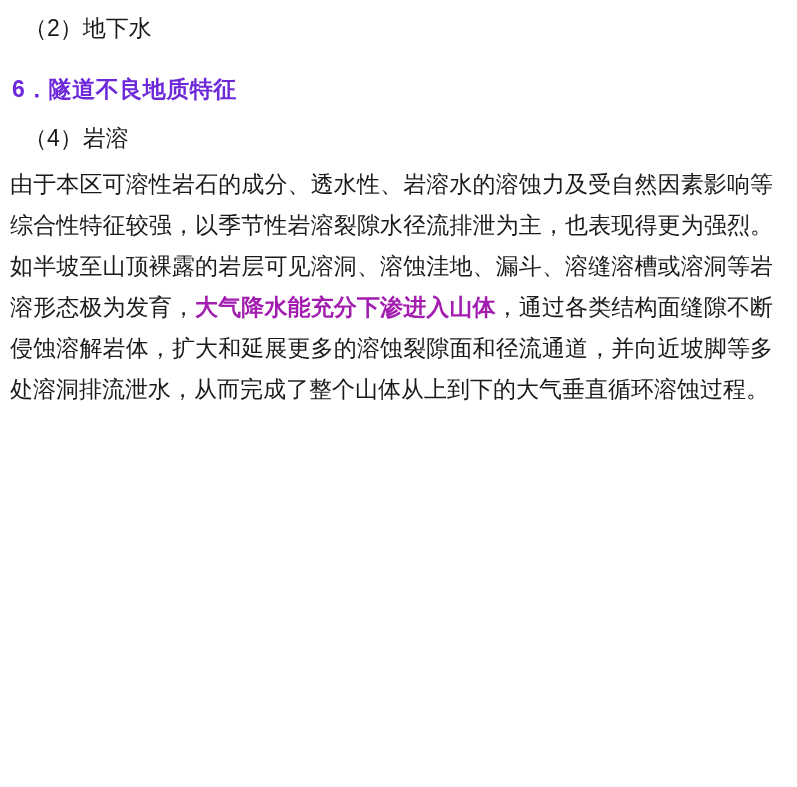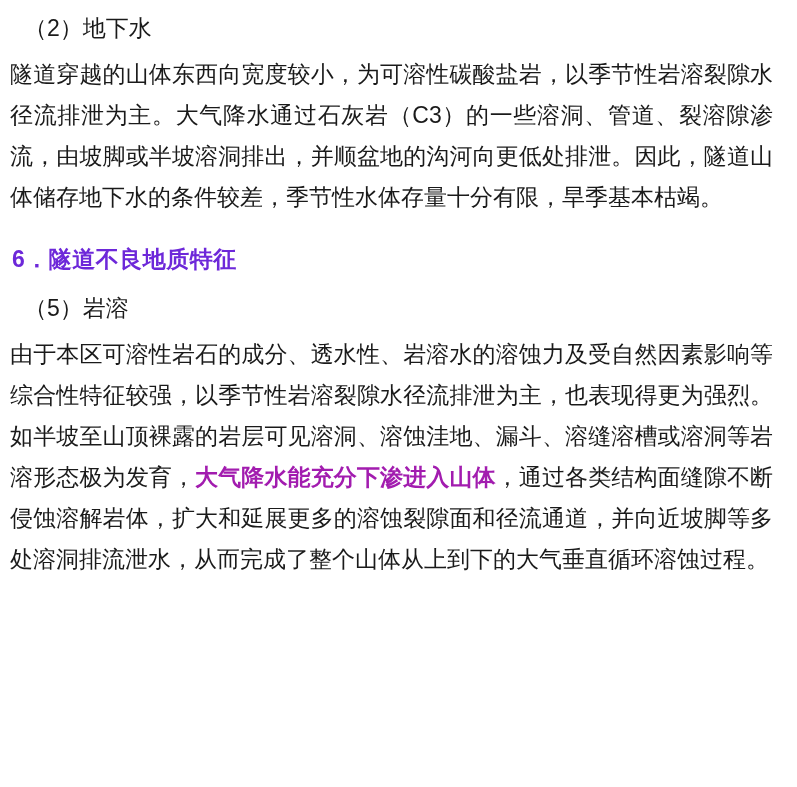--- a/index.html
+++ b/index.html
@@ -51,23 +51,22 @@
     font-weight: bold;
   }
 </style>
 </head>
 <body>
 
 <div class="page">
 
   <h2 class="heading-sub">（2）地下水</h2>
 
-  <p class="body">隧道穿越的山体东西向宽度较小，为可溶性碳酸盐岩，以季节性岩溶裂隙水径流排泄为主。大气降水通过石灰岩（C3）的一些溶洞、管道、裂溶隙渗流，由坡脚或半坡溶洞排出，并顺盆地的沟河向更低处排泄。因此，隧道山体储存地下水的条件较差，季节性水体存量十分有限，旱季基本枯竭。</p>
 
   <h2 class="heading-num">6．隧道不良地质特征</h2>
 
-  <h2 class="heading-sub">（5）岩溶</h2>
+  <h2 class="heading-sub">（4）岩溶</h2>
 
   <p class="body">
     <span>由于本区可溶性岩石的成分、透水性、岩溶水的溶蚀力及受自然因素影响等综合性特征较强，以季节性岩溶裂隙水径流排泄为主，也表现得更为强烈。如半坡至山顶裸露的岩层可见溶洞、溶蚀洼地、漏斗、溶缝溶槽或溶洞等岩溶形态极为发育，</span><span class="hl">大气降水能充分下渗进入山体</span><span>，通过各类结构面缝隙不断侵蚀溶解岩体，扩大和延展更多的溶蚀裂隙面和径流通道，并向近坡脚等多处溶洞排流泄水，从而完成了整个山体从上到下的大气垂直循环溶蚀过程。</span>
   </p>
 
 </div>
 
 </body></html>

